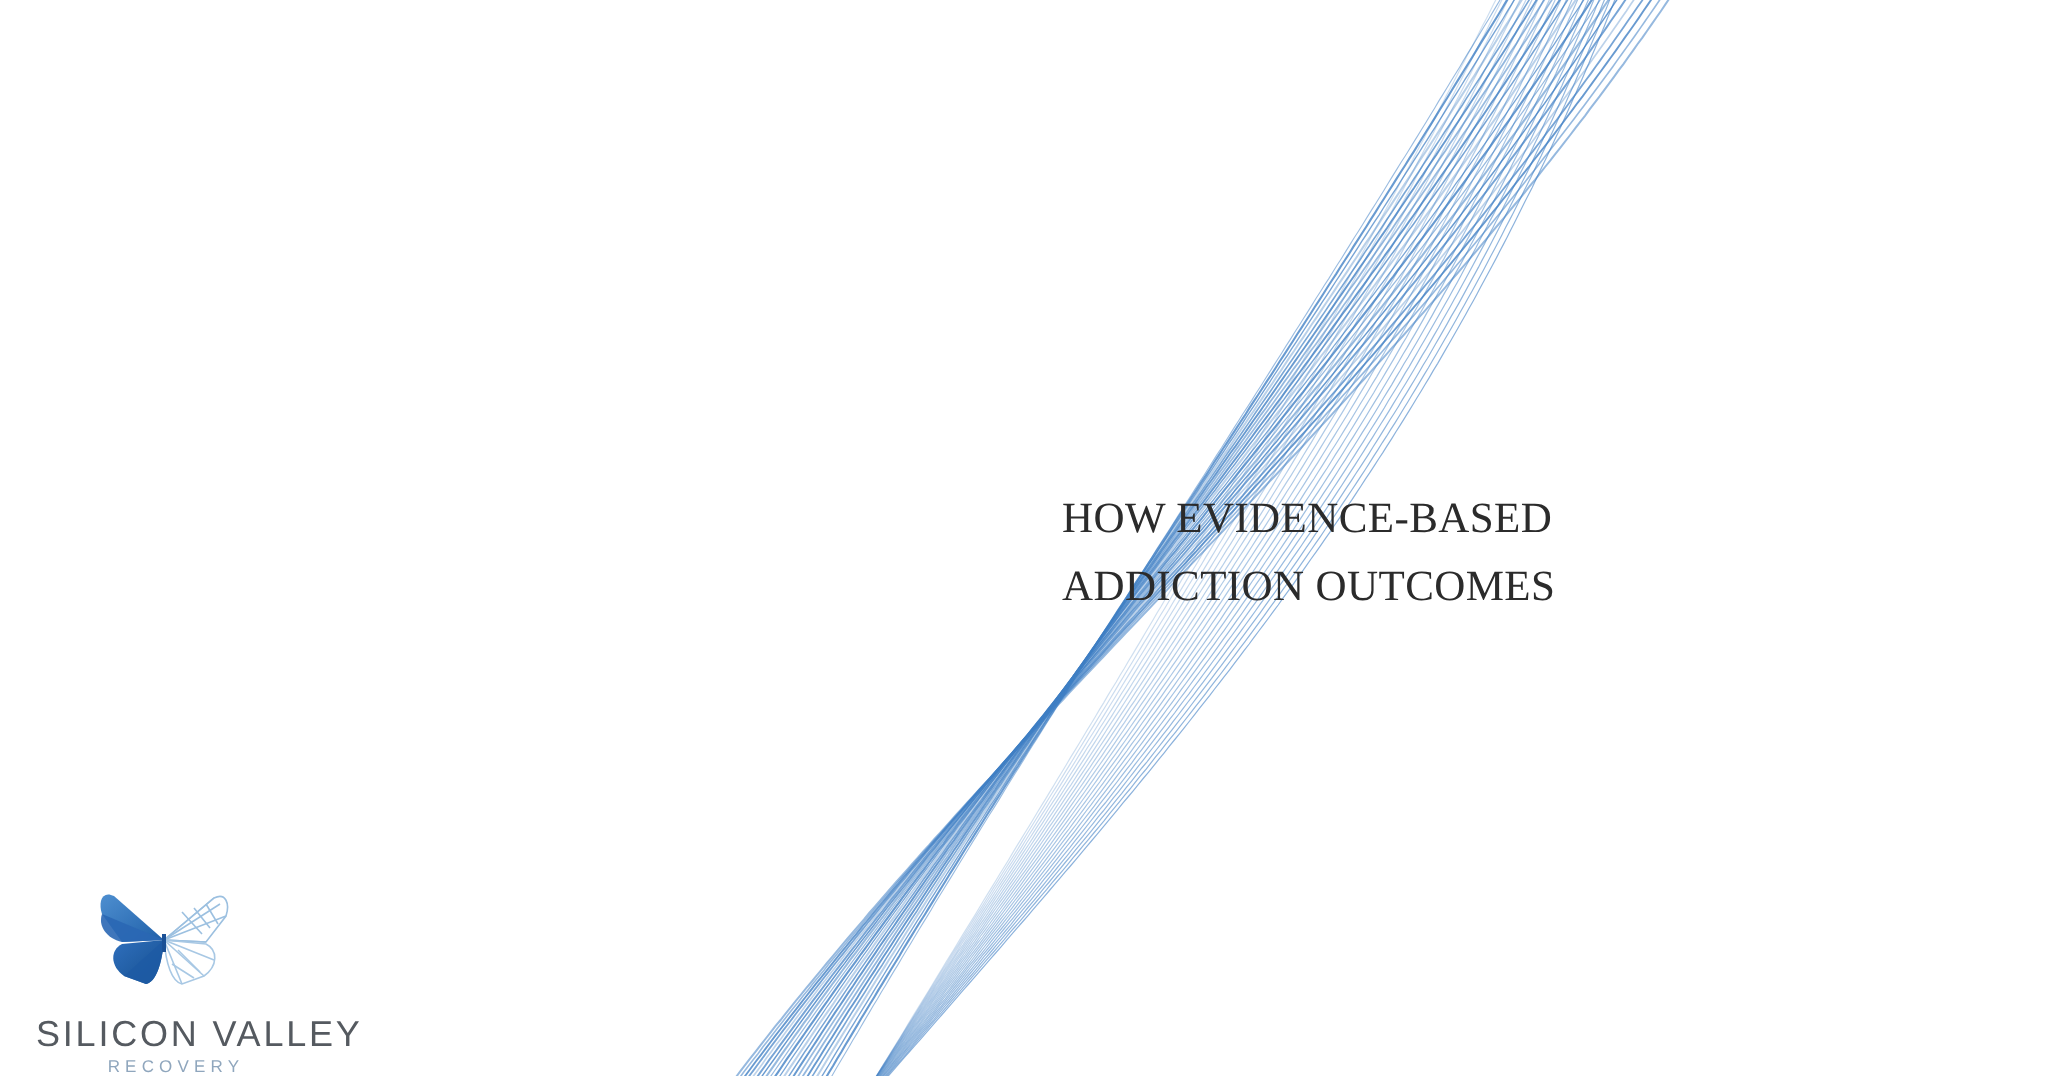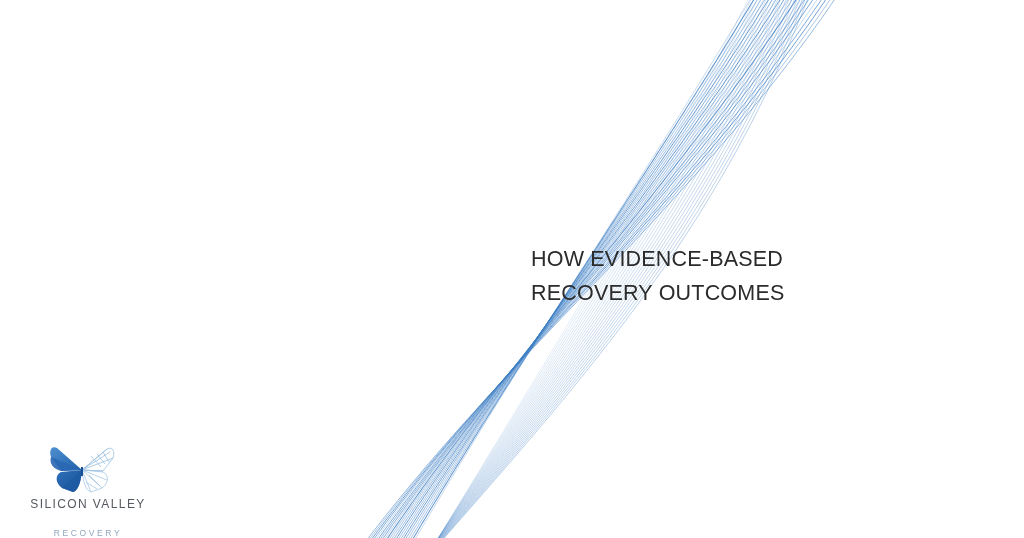--- a/index.html
+++ b/index.html
@@ -69,21 +69,21 @@
 
   
   #subtitle {
     position: absolute;
     left: 531px;
     top: 242px;
     width: 330px;
   }
   .subtitle-line {
     color: #2b2b2b;
-    font-family: Liberation Sans, sans-serif;
+    font-family: Liberation Serif, serif;
     font-weight: 400;
     font-size: 21.5px;
     line-height: 34px;
     letter-spacing: 0.2px;
     white-space: nowrap;
   }
 
   
   #logo {
     position: absolute;
@@ -95,26 +95,26 @@
   #logo-mark {
     position: absolute;
     left: 27px;
     top: 0;
     width: 74px;
     height: 56px;
   }
   #logo-wordmark {
     position: absolute;
     left: 0;
-    top: 55px;
+    top: 65px;
     width: 140px;
     text-align: center;
     color: #555a60;
     font-family: "Liberation Sans", sans-serif;
-    font-size: 12px;
+    font-size: 18px;
     letter-spacing: 1.4px;
     white-space: nowrap;
   }
   #logo-subwordmark {
     position: absolute;
     left: 0;
     top: 86px;
     width: 140px;
     text-align: center;
     color: #8fa6bd;
@@ -174,21 +174,21 @@
         <polyline points="190.5,893.0 192.4,889.5 194.3,886.0 196.2,882.5 198.2,879.0 200.1,875.5 202.0,872.0 204.0,868.5 206.0,865.0 207.9,861.5 209.9,858.0 211.9,854.6 213.9,851.1 216.0,847.7 218.0,844.2 220.0,840.8 222.1,837.3 224.1,833.9 226.2,830.4 228.3,827.0 230.3,823.6 232.4,820.2 234.5,816.8 236.6,813.4 238.8,810.0 240.9,806.6 243.0,803.2 245.2,799.8 247.3,796.4 249.5,793.0 251.7,789.6 253.9,786.3 256.1,782.9 258.3,779.6 260.5,776.2 262.7,772.8 264.9,769.5 267.2,766.2 269.4,762.8 271.7,759.5 273.9,756.2 276.2,752.8 278.5,749.5 280.8,746.2 283.1,742.9 285.4,739.6 287.7,736.3 290.0,733.0 292.3,729.7 294.7,726.4 297.0,723.1 299.4,719.9 301.7,716.6 304.1,713.3 306.5,710.0 308.8,706.8 311.2,703.5 313.6,700.3 316.0,697.0 318.4,693.7 320.8,690.5 323.3,687.3 325.7,684.0 328.1,680.8 330.6,677.6 333.0,674.3 335.5,671.1 337.9,667.9 340.4,664.7 342.9,661.4 345.3,658.2 347.8,655.0 350.3,651.8 352.8,648.6 355.3,645.4 357.8,642.2 360.3,639.0 362.8,635.8 365.3,632.6 367.9,629.4 370.4,626.2 372.9,623.1 375.5,619.9 378.0,616.7 380.6,613.5 383.1,610.4 385.7,607.2 388.2,604.0 390.8,600.8 393.3,597.7 395.9,594.5 398.5,591.4 401.1,588.2 403.6,585.0 406.2,581.9 408.8,578.7 411.4,575.6 414.0,572.4 416.6,569.3 419.2,566.1 421.8,563.0 424.4,559.8 427.0,556.7 429.6,553.5 432.2,550.4 434.8,547.2 437.4,544.1 440.0,540.9 442.6,537.8 445.2,534.7 447.8,531.5 450.4,528.4 453.0,525.2 455.7,522.1 458.3,518.9 460.9,515.8 463.5,512.7 466.1,509.5 468.7,506.4 471.3,503.2 474.0,500.1 476.6,497.0 479.2,493.8 481.8,490.7 484.4,487.5 487.0,484.4 489.6,481.3 492.2,478.1 494.8,475.0 497.4,471.8 500.1,468.7 502.7,465.5 505.3,462.4 507.8,459.2 510.4,456.1 513.0,452.9 515.6,449.8 518.2,446.6 520.8,443.5 523.4,440.3 526.0,437.1 528.5,434.0 531.1,430.8 533.7,427.7 536.2,424.5 538.8,421.3 541.4,418.2 543.9,415.0 546.5,411.8 549.0,408.6 551.6,405.5 554.1,402.3 556.6,399.1 559.2,395.9 561.7,392.7 564.2,389.5 566.7,386.3 569.2,383.1 571.7,379.9 574.2,376.7 576.7,373.5 579.2,370.3 581.7,367.1 584.2,363.9 586.6,360.7 589.1,357.5 591.6,354.2 594.0,351.0 596.5,347.8 598.9,344.6 601.4,341.3 603.8,338.1 606.2,334.8 608.6,331.6 611.0,328.3 613.4,325.1 615.8,321.8 618.2,318.6 620.6,315.3 623.0,312.0 625.3,308.8 627.7,305.5 630.0,302.2 632.4,298.9 634.7,295.6 637.1,292.4 639.4,289.1 641.7,285.8 644.0,282.5 646.3,279.1 648.6,275.8 650.9,272.5 653.1,269.2 655.4,265.9 657.7,262.5 659.9,259.2 662.1,255.9 664.4,252.5 666.6,249.2 668.8,245.8 671.0,242.5 673.2,239.1 675.4,235.7 677.6,232.3 679.7,229.0 681.9,225.6 684.0,222.2 686.2,218.8 688.3,215.4 690.4,212.0 692.6,208.6 694.7,205.2 696.7,201.8 698.8,198.4 700.9,194.9 703.0,191.5 705.0,188.1 707.1,184.6 709.1,181.2 711.1,177.7 713.2,174.3 715.2,170.8 717.2,167.3 719.2,163.9 721.1,160.4 723.1,156.9 725.1,153.4 727.0,149.9 729.0,146.4 730.9,142.9 732.8,139.4 734.7,135.9 736.6,132.4 738.5,128.8 740.4,125.3 742.3,121.8 744.1,118.2 746.0,114.7 747.8,111.1 749.7,107.6 751.5,104.0 753.3,100.5 755.1,96.9 756.9,93.3 758.7,89.7 760.4,86.1 762.2,82.6 764.0,79.0 765.7,75.4 767.4,71.7 769.2,68.1 770.9,64.5 772.6,60.9 774.3,57.3 776.0,53.6 777.7,50.0 779.3,46.4 781.0,42.7 782.6,39.0 784.3,35.4 785.9,31.7 787.5,28.1 789.1,24.4 790.7,20.7 792.3,17.0 793.9,13.3 795.5,9.6 797.1,6.0 798.6,2.2 800.2,-1.5 801.7,-5.2 803.2,-8.9 804.8,-12.6 806.3,-16.3 807.8,-20.1 809.3,-23.8 810.8,-27.5 812.3,-31.3 813.7,-35.0 815.2,-38.8 816.7,-42.5 818.1,-46.3 819.5,-50.0 821.0,-53.8 822.4,-57.6 823.8,-61.4 825.2,-65.1 826.6,-68.9 828.0,-72.7 829.4,-76.5 830.8,-80.3 832.2,-84.1 833.5,-87.9 834.9,-91.7 836.3,-95.5 837.6,-99.3 838.9,-103.2 840.3,-107.0 841.6,-110.8 842.9,-114.6 844.2,-118.5 845.5,-122.3 846.8,-126.1 848.1,-130.0 849.4,-133.8 850.7,-137.7 852.0,-141.5 853.2,-145.4 854.5,-149.2 855.8,-153.1 857.0,-157.0 858.3,-160.8 859.5,-164.7 860.8,-168.6 862.0,-172.5 863.2,-176.3 864.4,-180.2 865.7,-184.1 866.9,-188.0 868.1,-191.9 869.3,-195.7 870.5,-199.6 871.7,-203.5 872.9,-207.4 874.1,-211.3 875.3,-215.2 876.5,-219.1 877.7,-223.0 878.8,-226.9 880.0,-230.8 881.2,-234.7 882.4,-238.6 883.5,-242.5 884.7,-246.5 885.8,-250.4 887.0,-254.3 888.2,-258.2 889.3,-262.1 890.5,-266.0 891.6,-269.9 892.8,-273.9 893.9,-277.8 895.1,-281.7 896.2,-285.6 897.4,-289.5 898.5,-293.5 899.7,-297.4 900.8,-301.3 901.9,-305.2 903.1,-309.2 904.2,-313.1 905.4,-317.0 906.5,-320.9 907.7,-324.9 908.8,-328.8 909.9,-332.7 911.1,-336.6 912.2,-340.5 913.4,-344.5 914.5,-348.4 915.7,-352.3 916.8,-356.2 917.9,-360.2 919.1,-364.1 920.2,-368.0 921.4,-371.9 922.6,-375.8 923.7,-379.7 924.9,-383.7 926.0,-387.6 927.2,-391.5 928.4,-395.4 929.5,-399.3 930.7,-403.2 931.9,-407.1 933.0,-411.0 934.2,-414.9 935.4,-418.8 936.6,-422.7 937.8,-426.6 939.0,-430.5" stroke="#3f7fc4" stroke-width="0.6" opacity="0.55" fill="none"></polyline>
         <polyline points="188.6,892.0 190.6,888.5 192.5,885.0 194.4,881.5 196.3,878.0 198.3,874.5 200.2,871.0 202.2,867.5 204.2,864.0 206.2,860.6 208.2,857.1 210.2,853.6 212.2,850.2 214.2,846.7 216.2,843.3 218.3,839.8 220.3,836.4 222.4,833.0 224.5,829.5 226.6,826.1 228.7,822.7 230.8,819.3 232.9,815.9 235.0,812.5 237.1,809.1 239.3,805.7 241.4,802.3 243.6,798.9 245.8,795.6 248.0,792.2 250.1,788.8 252.3,785.5 254.6,782.1 256.8,778.8 259.0,775.4 261.2,772.1 263.5,768.7 265.7,765.4 268.0,762.1 270.3,758.8 272.6,755.4 274.8,752.1 277.1,748.8 279.4,745.5 281.8,742.2 284.1,738.9 286.4,735.6 288.8,732.3 291.1,729.1 293.5,725.8 295.8,722.5 298.2,719.2 300.6,716.0 303.0,712.7 305.4,709.5 307.8,706.2 310.2,703.0 312.6,699.7 315.0,696.5 317.4,693.2 319.9,690.0 322.3,686.8 324.8,683.5 327.2,680.3 329.7,677.1 332.2,673.9 334.7,670.7 337.1,667.5 339.6,664.3 342.1,661.1 344.6,657.9 347.1,654.7 349.7,651.5 352.2,648.3 354.7,645.1 357.2,641.9 359.8,638.7 362.3,635.5 364.9,632.4 367.4,629.2 370.0,626.0 372.5,622.8 375.1,619.7 377.7,616.5 380.2,613.4 382.8,610.2 385.4,607.0 388.0,603.9 390.6,600.7 393.2,597.6 395.8,594.4 398.4,591.3 401.0,588.1 403.6,585.0 406.2,581.9 408.8,578.7 411.4,575.6 414.0,572.4 416.7,569.3 419.3,566.2 421.9,563.0 424.5,559.9 427.2,556.8 429.8,553.6 432.4,550.5 435.1,547.4 437.7,544.2 440.3,541.1 443.0,538.0 445.6,534.9 448.3,531.7 450.9,528.6 453.5,525.5 456.2,522.4 458.8,519.2 461.5,516.1 464.1,513.0 466.8,509.9 469.4,506.7 472.0,503.6 474.7,500.5 477.3,497.4 480.0,494.2 482.6,491.1 485.3,488.0 487.9,484.9 490.5,481.7 493.2,478.6 495.8,475.5 498.4,472.3 501.1,469.2 503.7,466.1 506.3,462.9 508.9,459.8 511.6,456.7 514.2,453.5 516.8,450.4 519.4,447.3 522.0,444.1 524.6,441.0 527.2,437.8 529.8,434.7 532.4,431.5 535.0,428.4 537.6,425.2 540.2,422.1 542.8,418.9 545.4,415.8 548.0,412.6 550.5,409.4 553.1,406.3 555.7,403.1 558.2,399.9 560.8,396.8 563.3,393.6 565.9,390.4 568.4,387.2 570.9,384.0 573.5,380.9 576.0,377.7 578.5,374.5 581.0,371.3 583.5,368.1 586.0,364.9 588.5,361.7 591.0,358.5 593.5,355.3 596.0,352.0 598.4,348.8 600.9,345.6 603.3,342.4 605.8,339.2 608.2,335.9 610.7,332.7 613.1,329.4 615.5,326.2 617.9,323.0 620.3,319.7 622.7,316.4 625.1,313.2 627.5,309.9 629.9,306.7 632.2,303.4 634.6,300.1 637.0,296.8 639.3,293.5 641.6,290.3 644.0,287.0 646.3,283.7 648.6,280.4 650.9,277.1 653.2,273.7 655.5,270.4 657.7,267.1 660.0,263.8 662.3,260.5 664.5,257.1 666.8,253.8 669.0,250.4 671.2,247.1 673.4,243.7 675.6,240.4 677.8,237.0 680.0,233.7 682.2,230.3 684.4,226.9 686.5,223.5 688.7,220.1 690.8,216.7 692.9,213.3 695.0,209.9 697.2,206.5 699.3,203.1 701.3,199.7 703.4,196.3 705.5,192.8 707.6,189.4 709.6,186.0 711.6,182.5 713.7,179.1 715.7,175.6 717.7,172.1 719.7,168.7 721.7,165.2 723.7,161.7 725.6,158.2 727.6,154.8 729.6,151.3 731.5,147.8 733.4,144.3 735.3,140.8 737.3,137.2 739.2,133.7 741.0,130.2 742.9,126.7 744.8,123.1 746.6,119.6 748.5,116.0 750.3,112.5 752.2,108.9 754.0,105.4 755.8,101.8 757.6,98.2 759.4,94.6 761.1,91.0 762.9,87.5 764.7,83.9 766.4,80.3 768.1,76.6 769.9,73.0 771.6,69.4 773.3,65.8 775.0,62.2 776.7,58.5 778.4,54.9 780.0,51.2 781.7,47.6 783.3,43.9 785.0,40.3 786.6,36.6 788.2,32.9 789.8,29.3 791.4,25.6 793.0,21.9 794.6,18.2 796.2,14.5 797.7,10.8 799.3,7.1 800.8,3.4 802.3,-0.3 803.9,-4.0 805.4,-7.8 806.9,-11.5 808.4,-15.2 809.9,-19.0 811.4,-22.7 812.8,-26.4 814.3,-30.2 815.7,-34.0 817.2,-37.7 818.6,-41.5 820.1,-45.3 821.5,-49.0 822.9,-52.8 824.3,-56.6 825.7,-60.4 827.1,-64.2 828.5,-68.0 829.8,-71.8 831.2,-75.6 832.6,-79.4 833.9,-83.2 835.2,-87.0 836.6,-90.8 837.9,-94.6 839.2,-98.5 840.5,-102.3 841.9,-106.1 843.2,-110.0 844.5,-113.8 845.7,-117.7 847.0,-121.5 848.3,-125.4 849.6,-129.2 850.8,-133.1 852.1,-136.9 853.3,-140.8 854.6,-144.7 855.8,-148.6 857.1,-152.4 858.3,-156.3 859.5,-160.2 860.7,-164.1 861.9,-168.0 863.1,-171.8 864.3,-175.7 865.5,-179.6 866.7,-183.5 867.9,-187.4 869.1,-191.3 870.3,-195.2 871.5,-199.1 872.6,-203.0 873.8,-206.9 875.0,-210.9 876.1,-214.8 877.3,-218.7 878.4,-222.6 879.6,-226.5 880.7,-230.4 881.9,-234.4 883.0,-238.3 884.2,-242.2 885.3,-246.1 886.4,-250.1 887.6,-254.0 888.7,-257.9 889.8,-261.9 890.9,-265.8 892.1,-269.7 893.2,-273.7 894.3,-277.6 895.4,-281.5 896.5,-285.5 897.7,-289.4 898.8,-293.3 899.9,-297.3 901.0,-301.2 902.1,-305.1 903.2,-309.1 904.3,-313.0 905.5,-317.0 906.6,-320.9 907.7,-324.8 908.8,-328.8 909.9,-332.7 911.0,-336.7 912.1,-340.6 913.2,-344.5 914.4,-348.5 915.5,-352.4 916.6,-356.3 917.7,-360.3 918.8,-364.2 920.0,-368.1 921.1,-372.1 922.2,-376.0 923.3,-379.9 924.5,-383.9 925.6,-387.8 926.7,-391.7 927.9,-395.6 929.0,-399.6 930.2,-403.5 931.3,-407.4 932.4,-411.3 933.6,-415.3 934.8,-419.2 935.9,-423.1 937.1,-427.0 938.2,-430.9" stroke="#3f7fc4" stroke-width="0.6" opacity="0.57" fill="none"></polyline>
         <polyline points="186.8,891.1 188.7,887.5 190.6,884.0 192.6,880.5 194.5,877.0 196.5,873.5 198.4,870.0 200.4,866.6 202.4,863.1 204.4,859.6 206.4,856.2 208.4,852.7 210.4,849.2 212.5,845.8 214.5,842.4 216.6,838.9 218.6,835.5 220.7,832.1 222.8,828.6 224.9,825.2 227.0,821.8 229.1,818.4 231.2,815.0 233.4,811.6 235.5,808.2 237.7,804.8 239.8,801.5 242.0,798.1 244.2,794.7 246.4,791.4 248.6,788.0 250.8,784.7 253.1,781.3 255.3,778.0 257.5,774.6 259.8,771.3 262.0,768.0 264.3,764.6 266.6,761.3 268.9,758.0 271.2,754.7 273.5,751.4 275.8,748.1 278.1,744.8 280.5,741.5 282.8,738.2 285.2,735.0 287.5,731.7 289.9,728.4 292.3,725.2 294.7,721.9 297.1,718.6 299.5,715.4 301.9,712.1 304.3,708.9 306.7,705.6 309.1,702.4 311.6,699.2 314.0,695.9 316.5,692.7 319.0,689.5 321.4,686.3 323.9,683.1 326.4,679.9 328.9,676.7 331.4,673.5 333.9,670.3 336.4,667.1 338.9,663.9 341.4,660.7 344.0,657.5 346.5,654.3 349.0,651.1 351.6,648.0 354.1,644.8 356.7,641.6 359.2,638.4 361.8,635.3 364.4,632.1 367.0,629.0 369.6,625.8 372.1,622.6 374.7,619.5 377.3,616.3 379.9,613.2 382.5,610.1 385.1,606.9 387.8,603.8 390.4,600.6 393.0,597.5 395.6,594.4 398.3,591.2 400.9,588.1 403.5,585.0 406.2,581.8 408.8,578.7 411.5,575.6 414.1,572.5 416.8,569.4 419.4,566.2 422.1,563.1 424.7,560.0 427.4,556.9 430.0,553.8 432.7,550.7 435.4,547.5 438.0,544.4 440.7,541.3 443.4,538.2 446.0,535.1 448.7,532.0 451.4,528.9 454.1,525.8 456.7,522.7 459.4,519.5 462.1,516.4 464.7,513.3 467.4,510.2 470.1,507.1 472.8,504.0 475.4,500.9 478.1,497.8 480.8,494.7 483.4,491.6 486.1,488.4 488.8,485.3 491.4,482.2 494.1,479.1 496.8,476.0 499.4,472.9 502.1,469.8 504.7,466.6 507.4,463.5 510.1,460.4 512.7,457.3 515.3,454.2 518.0,451.0 520.6,447.9 523.3,444.8 525.9,441.6 528.5,438.5 531.2,435.4 533.8,432.3 536.4,429.1 539.0,426.0 541.6,422.8 544.3,419.7 546.9,416.5 549.5,413.4 552.1,410.3 554.6,407.1 557.2,403.9 559.8,400.8 562.4,397.6 565.0,394.5 567.5,391.3 570.1,388.1 572.7,385.0 575.2,381.8 577.7,378.6 580.3,375.4 582.8,372.2 585.3,369.1 587.9,365.9 590.4,362.7 592.9,359.5 595.4,356.3 597.9,353.1 600.4,349.9 602.9,346.7 605.3,343.4 607.8,340.2 610.3,337.0 612.7,333.8 615.2,330.5 617.6,327.3 620.0,324.1 622.5,320.8 624.9,317.6 627.3,314.3 629.7,311.1 632.1,307.8 634.4,304.6 636.8,301.3 639.2,298.0 641.5,294.7 643.9,291.5 646.2,288.2 648.6,284.9 650.9,281.6 653.2,278.3 655.5,275.0 657.8,271.7 660.1,268.4 662.4,265.0 664.7,261.7 666.9,258.4 669.2,255.1 671.4,251.7 673.6,248.4 675.9,245.0 678.1,241.7 680.3,238.3 682.5,235.0 684.7,231.6 686.8,228.2 689.0,224.8 691.1,221.4 693.3,218.1 695.4,214.7 697.6,211.3 699.7,207.9 701.8,204.4 703.9,201.0 705.9,197.6 708.0,194.2 710.1,190.7 712.1,187.3 714.2,183.9 716.2,180.4 718.2,177.0 720.2,173.5 722.2,170.0 724.2,166.6 726.2,163.1 728.2,159.6 730.1,156.1 732.1,152.6 734.0,149.1 736.0,145.6 737.9,142.1 739.8,138.6 741.7,135.1 743.6,131.5 745.4,128.0 747.3,124.5 749.2,120.9 751.0,117.4 752.8,113.8 754.7,110.2 756.5,106.7 758.3,103.1 760.1,99.5 761.8,95.9 763.6,92.4 765.4,88.8 767.1,85.2 768.8,81.5 770.6,77.9 772.3,74.3 774.0,70.7 775.7,67.1 777.4,63.4 779.0,59.8 780.7,56.1 782.4,52.5 784.0,48.8 785.6,45.2 787.3,41.5 788.9,37.8 790.5,34.2 792.1,30.5 793.7,26.8 795.2,23.1 796.8,19.4 798.4,15.7 799.9,12.0 801.4,8.3 803.0,4.6 804.5,0.8 806.0,-2.9 807.5,-6.6 809.0,-10.4 810.5,-14.1 811.9,-17.9 813.4,-21.6 814.9,-25.4 816.3,-29.1 817.7,-32.9 819.2,-36.7 820.6,-40.4 822.0,-44.2 823.4,-48.0 824.8,-51.8 826.2,-55.6 827.5,-59.4 828.9,-63.2 830.3,-67.0 831.6,-70.8 833.0,-74.6 834.3,-78.5 835.6,-82.3 836.9,-86.1 838.3,-89.9 839.6,-93.8 840.9,-97.6 842.1,-101.5 843.4,-105.3 844.7,-109.2 846.0,-113.0 847.2,-116.9 848.5,-120.7 849.7,-124.6 851.0,-128.5 852.2,-132.3 853.5,-136.2 854.7,-140.1 855.9,-144.0 857.1,-147.9 858.3,-151.8 859.5,-155.6 860.7,-159.5 861.9,-163.4 863.1,-167.3 864.3,-171.2 865.4,-175.1 866.6,-179.1 867.8,-183.0 868.9,-186.9 870.1,-190.8 871.3,-194.7 872.4,-198.6 873.5,-202.6 874.7,-206.5 875.8,-210.4 876.9,-214.3 878.1,-218.3 879.2,-222.2 880.3,-226.1 881.4,-230.1 882.6,-234.0 883.7,-237.9 884.8,-241.9 885.9,-245.8 887.0,-249.8 888.1,-253.7 889.2,-257.7 890.3,-261.6 891.4,-265.5 892.5,-269.5 893.6,-273.4 894.7,-277.4 895.8,-281.3 896.8,-285.3 897.9,-289.3 899.0,-293.2 900.1,-297.2 901.2,-301.1 902.3,-305.1 903.4,-309.0 904.4,-313.0 905.5,-316.9 906.6,-320.9 907.7,-324.8 908.8,-328.8 909.8,-332.7 910.9,-336.7 912.0,-340.7 913.1,-344.6 914.2,-348.6 915.3,-352.5 916.4,-356.5 917.5,-360.4 918.6,-364.4 919.6,-368.3 920.7,-372.3 921.8,-376.2 922.9,-380.1 924.0,-384.1 925.1,-388.0 926.3,-392.0 927.4,-395.9 928.5,-399.9 929.6,-403.8 930.7,-407.7 931.8,-411.7 933.0,-415.6 934.1,-419.5 935.2,-423.5 936.4,-427.4 937.5,-431.3" stroke="#3f7fc4" stroke-width="0.6" opacity="0.58" fill="none"></polyline>
         <polyline points="185.0,890.1 186.9,886.6 188.8,883.1 190.7,879.6 192.7,876.1 194.7,872.6 196.6,869.1 198.6,865.6 200.6,862.1 202.6,858.7 204.6,855.2 206.6,851.8 208.7,848.3 210.7,844.9 212.8,841.4 214.8,838.0 216.9,834.6 219.0,831.2 221.1,827.7 223.2,824.3 225.3,820.9 227.5,817.5 229.6,814.1 231.7,810.8 233.9,807.4 236.1,804.0 238.3,800.6 240.4,797.3 242.6,793.9 244.9,790.5 247.1,787.2 249.3,783.9 251.6,780.5 253.8,777.2 256.1,773.9 258.3,770.5 260.6,767.2 262.9,763.9 265.2,760.6 267.5,757.3 269.8,754.0 272.2,750.7 274.5,747.4 276.9,744.1 279.2,740.9 281.6,737.6 283.9,734.3 286.3,731.0 288.7,727.8 291.1,724.5 293.5,721.3 295.9,718.0 298.4,714.8 300.8,711.6 303.2,708.3 305.7,705.1 308.1,701.9 310.6,698.7 313.1,695.4 315.6,692.2 318.0,689.0 320.5,685.8 323.0,682.6 325.5,679.4 328.1,676.2 330.6,673.0 333.1,669.8 335.6,666.7 338.2,663.5 340.7,660.3 343.3,657.1 345.8,654.0 348.4,650.8 351.0,647.6 353.6,644.5 356.2,641.3 358.7,638.2 361.3,635.0 363.9,631.9 366.5,628.7 369.2,625.6 371.8,622.5 374.4,619.3 377.0,616.2 379.7,613.0 382.3,609.9 384.9,606.8 387.6,603.7 390.2,600.5 392.9,597.4 395.5,594.3 398.2,591.2 400.8,588.1 403.5,585.0 406.2,581.8 408.8,578.7 411.5,575.6 414.2,572.5 416.9,569.4 419.6,566.3 422.2,563.2 424.9,560.1 427.6,557.0 430.3,553.9 433.0,550.8 435.7,547.7 438.4,544.6 441.1,541.5 443.8,538.4 446.5,535.3 449.2,532.2 451.9,529.1 454.6,526.0 457.3,522.9 460.0,519.9 462.7,516.8 465.4,513.7 468.1,510.6 470.8,507.5 473.5,504.4 476.2,501.3 478.9,498.2 481.6,495.1 484.3,492.0 487.0,488.9 489.7,485.8 492.4,482.7 495.1,479.6 497.8,476.5 500.5,473.4 503.1,470.3 505.8,467.2 508.5,464.1 511.2,461.0 513.9,457.9 516.5,454.8 519.2,451.7 521.9,448.6 524.5,445.5 527.2,442.3 529.9,439.2 532.5,436.1 535.2,433.0 537.8,429.9 540.5,426.7 543.1,423.6 545.7,420.5 548.4,417.3 551.0,414.2 553.6,411.1 556.2,407.9 558.8,404.8 561.4,401.6 564.0,398.5 566.6,395.4 569.2,392.2 571.8,389.0 574.4,385.9 577.0,382.7 579.5,379.6 582.1,376.4 584.6,373.2 587.2,370.0 589.7,366.9 592.3,363.7 594.8,360.5 597.3,357.3 599.8,354.1 602.3,350.9 604.9,347.7 607.3,344.5 609.8,341.3 612.3,338.1 614.8,334.9 617.2,331.7 619.7,328.4 622.1,325.2 624.6,322.0 627.0,318.7 629.4,315.5 631.9,312.2 634.3,309.0 636.7,305.7 639.1,302.5 641.4,299.2 643.8,295.9 646.2,292.7 648.5,289.4 650.9,286.1 653.2,282.8 655.5,279.5 657.9,276.2 660.2,272.9 662.5,269.6 664.8,266.3 667.0,263.0 669.3,259.7 671.6,256.3 673.8,253.0 676.1,249.7 678.3,246.3 680.5,243.0 682.7,239.6 684.9,236.3 687.1,232.9 689.3,229.5 691.5,226.2 693.6,222.8 695.8,219.4 697.9,216.0 700.1,212.6 702.2,209.2 704.3,205.8 706.4,202.4 708.5,198.9 710.6,195.5 712.6,192.1 714.7,188.7 716.7,185.2 718.8,181.8 720.8,178.3 722.8,174.8 724.8,171.4 726.8,167.9 728.8,164.4 730.7,161.0 732.7,157.5 734.6,154.0 736.6,150.5 738.5,147.0 740.4,143.4 742.3,139.9 744.2,136.4 746.1,132.9 748.0,129.3 749.8,125.8 751.7,122.2 753.5,118.7 755.3,115.1 757.1,111.6 758.9,108.0 760.7,104.4 762.5,100.8 764.3,97.3 766.1,93.7 767.8,90.1 769.5,86.5 771.3,82.8 773.0,79.2 774.7,75.6 776.4,72.0 778.1,68.3 779.8,64.7 781.4,61.1 783.1,57.4 784.7,53.7 786.3,50.1 788.0,46.4 789.6,42.7 791.2,39.1 792.8,35.4 794.4,31.7 795.9,28.0 797.5,24.3 799.0,20.6 800.6,16.9 802.1,13.2 803.6,9.4 805.1,5.7 806.6,2.0 808.1,-1.8 809.6,-5.5 811.1,-9.3 812.5,-13.0 814.0,-16.8 815.4,-20.5 816.9,-24.3 818.3,-28.1 819.7,-31.8 821.1,-35.6 822.5,-39.4 823.9,-43.2 825.3,-47.0 826.7,-50.8 828.0,-54.6 829.4,-58.4 830.7,-62.2 832.0,-66.1 833.4,-69.9 834.7,-73.7 836.0,-77.5 837.3,-81.4 838.6,-85.2 839.9,-89.1 841.2,-92.9 842.5,-96.8 843.7,-100.6 845.0,-104.5 846.2,-108.3 847.5,-112.2 848.7,-116.1 849.9,-120.0 851.2,-123.8 852.4,-127.7 853.6,-131.6 854.8,-135.5 856.0,-139.4 857.2,-143.3 858.4,-147.2 859.6,-151.1 860.7,-155.0 861.9,-158.9 863.1,-162.8 864.2,-166.7 865.4,-170.6 866.5,-174.6 867.7,-178.5 868.8,-182.4 869.9,-186.3 871.1,-190.3 872.2,-194.2 873.3,-198.1 874.4,-202.1 875.5,-206.0 876.6,-210.0 877.8,-213.9 878.9,-217.9 879.9,-221.8 881.0,-225.7 882.1,-229.7 883.2,-233.7 884.3,-237.6 885.4,-241.6 886.5,-245.5 887.5,-249.5 888.6,-253.4 889.7,-257.4 890.7,-261.4 891.8,-265.3 892.9,-269.3 893.9,-273.3 895.0,-277.2 896.1,-281.2 897.1,-285.2 898.2,-289.1 899.2,-293.1 900.3,-297.1 901.3,-301.0 902.4,-305.0 903.5,-309.0 904.5,-312.9 905.6,-316.9 906.6,-320.9 907.7,-324.8 908.7,-328.8 909.8,-332.8 910.8,-336.8 911.9,-340.7 912.9,-344.7 914.0,-348.7 915.1,-352.6 916.1,-356.6 917.2,-360.6 918.2,-364.5 919.3,-368.5 920.4,-372.4 921.5,-376.4 922.5,-380.4 923.6,-384.3 924.7,-388.3 925.8,-392.2 926.8,-396.2 927.9,-400.1 929.0,-404.1 930.1,-408.1 931.2,-412.0 932.3,-415.9 933.4,-419.9 934.5,-423.8 935.6,-427.8 936.7,-431.7" stroke="#3f7fc4" stroke-width="0.6" opacity="0.60" fill="none"></polyline>
       </g>
   </svg>
 
 
   <div id="subtitle">
     <div class="subtitle-line">HOW EVIDENCE-BASED</div>
-    <div class="subtitle-line">RECOVERY OUTCOMES</div>
+    <div class="subtitle-line">ADDICTION OUTCOMES</div>
   </div>
 
   <div id="logo">
     <svg id="logo-mark" viewBox="0 0 74 56" xmlns="http://www.w3.org/2000/svg" aria-hidden="true">
       <defs>
         <linearGradient id="wingGradTop" x1="0" y1="0" x2="1" y2="1">
           <stop offset="0%" stop-color="#4e8fd0"></stop>
           <stop offset="100%" stop-color="#1f5fa8"></stop>
         </linearGradient>
         <linearGradient id="wingGradBot" x1="0" y1="0" x2="1" y2="1">

